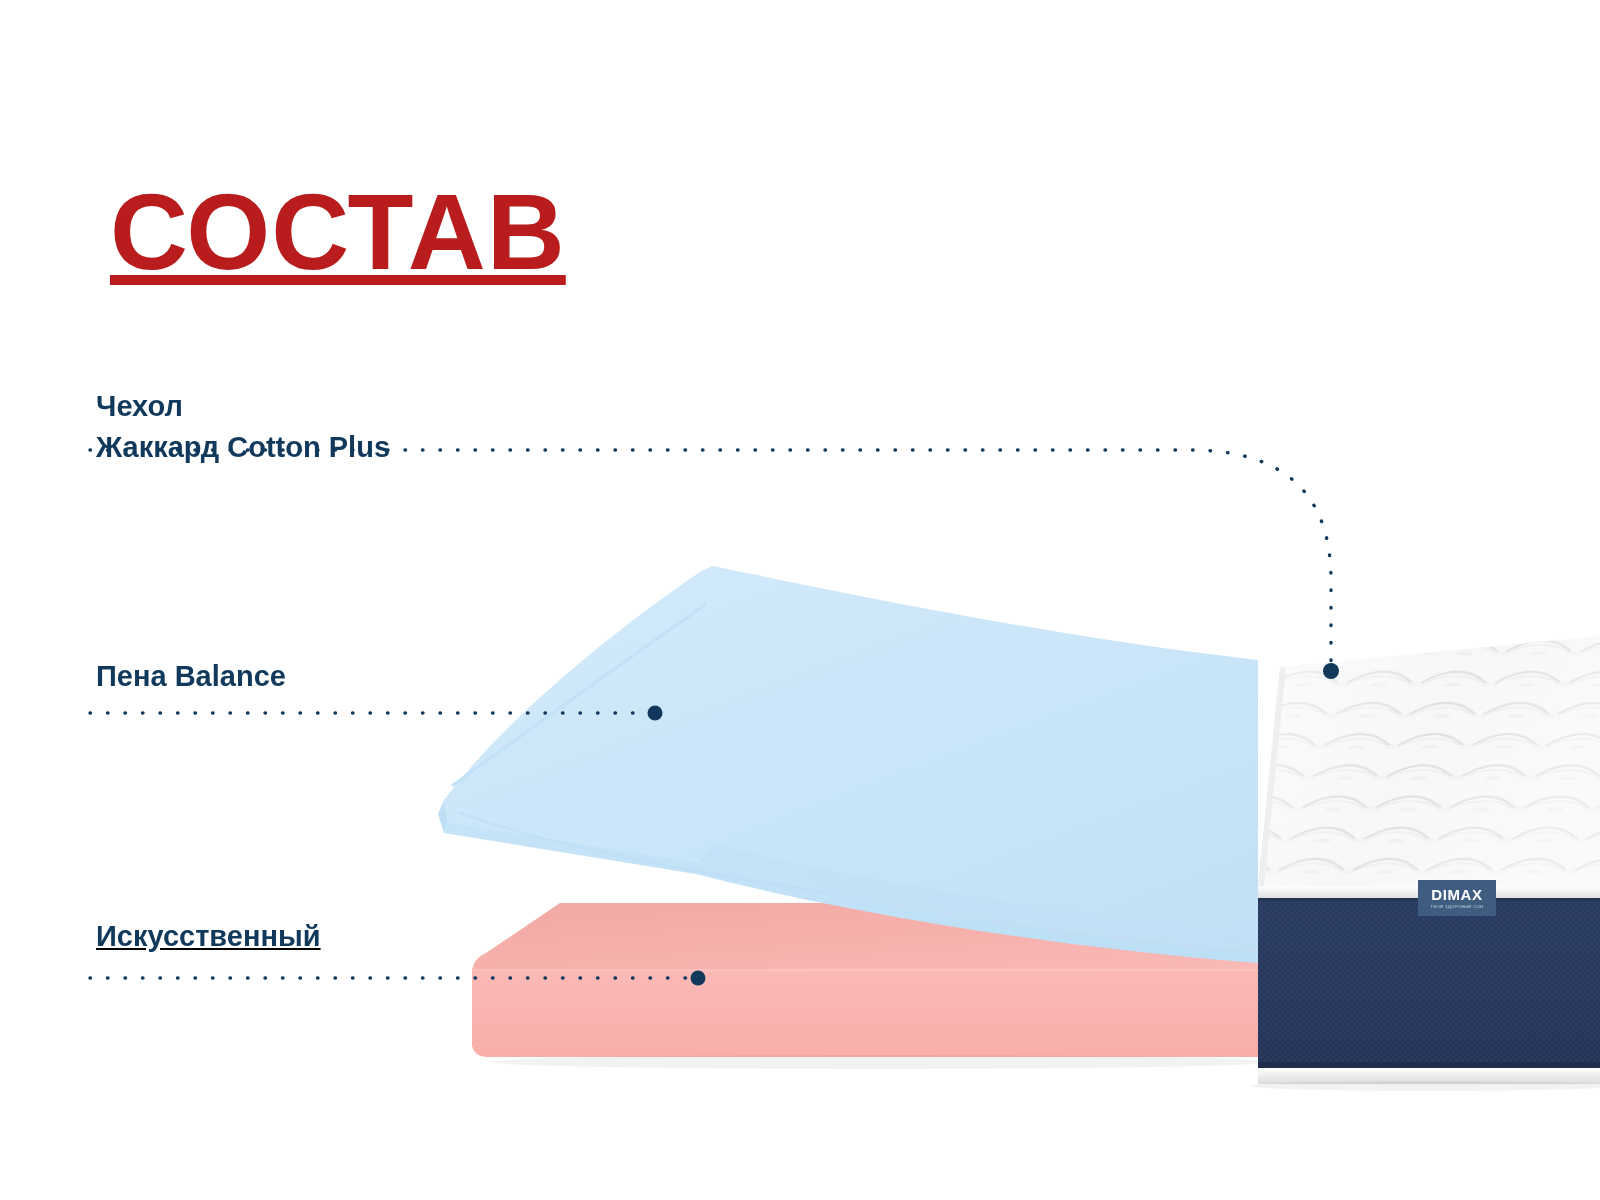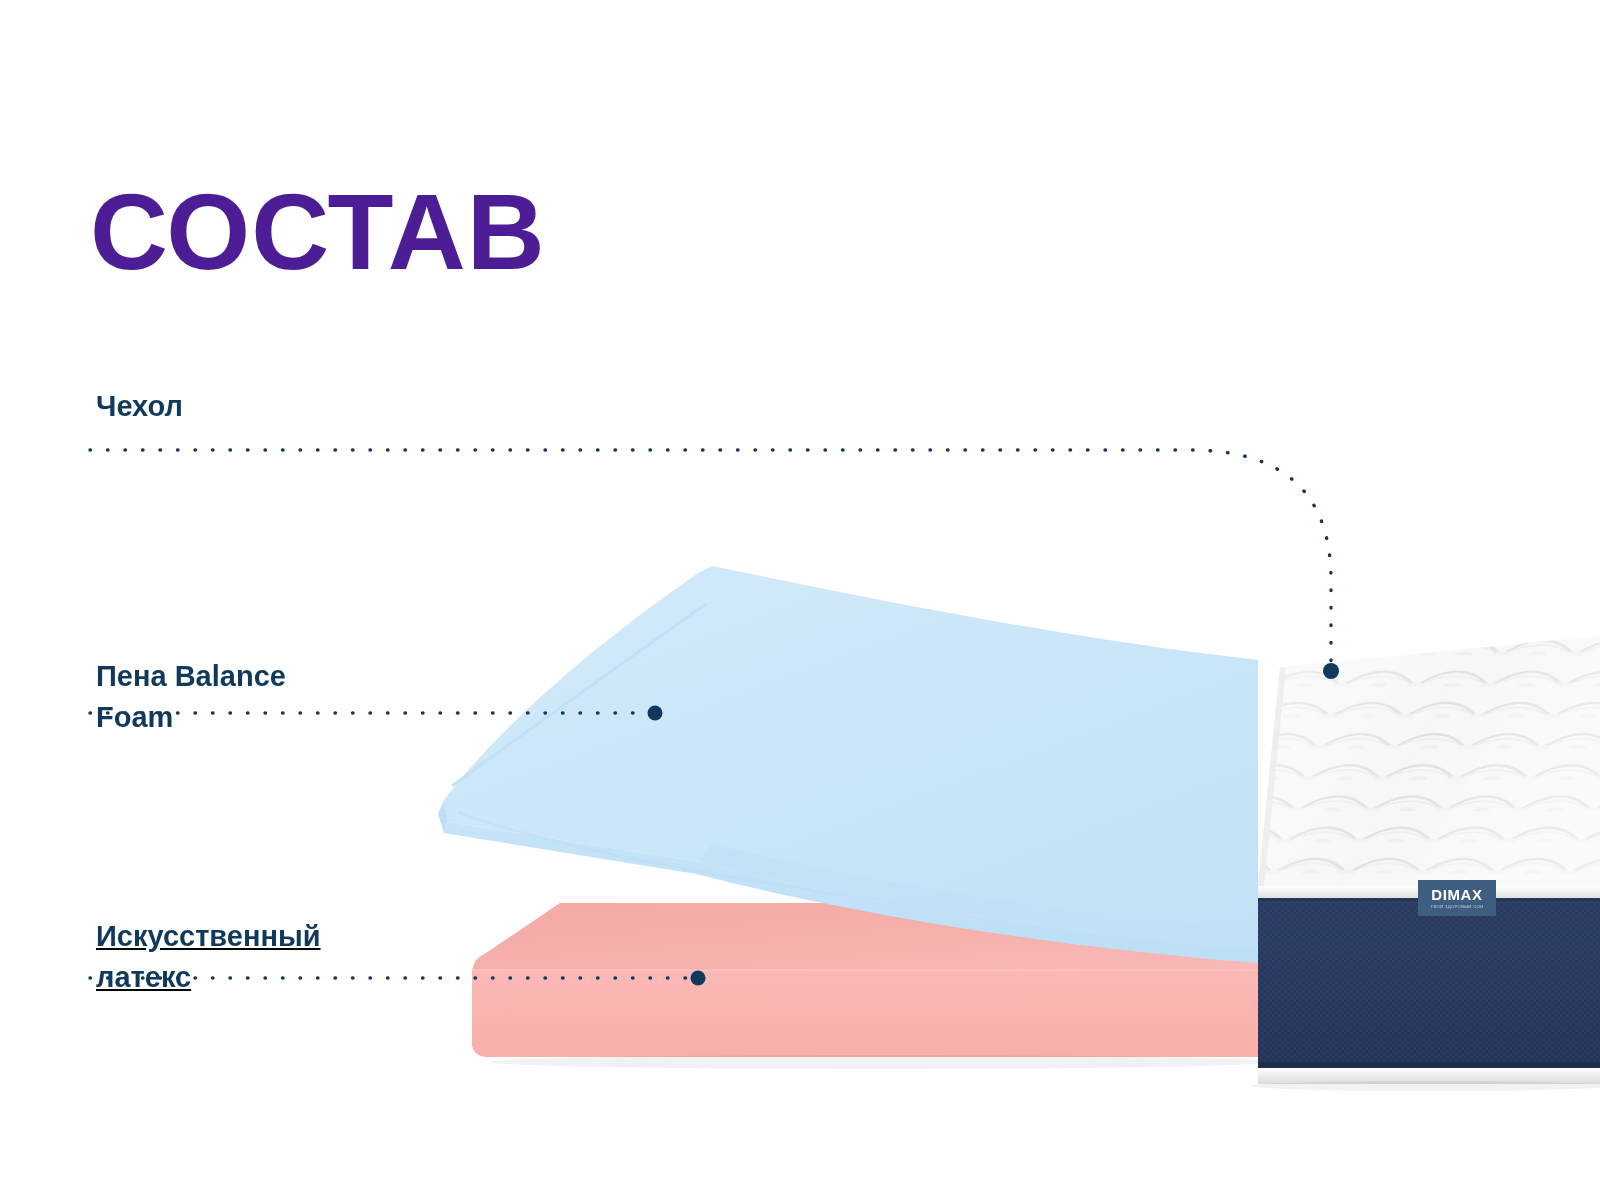--- a/index.html
+++ b/index.html
@@ -3,25 +3,26 @@
 <meta charset="utf-8">
 <style>
   * { margin:0; padding:0; box-sizing:border-box; }
   html,body { width:1600px; height:1200px; background:#ffffff; overflow:hidden; }
   body { font-family:"Liberation Sans", sans-serif; position:relative; }
 
   #stage { position:absolute; inset:0; width:1600px; height:1200px; background:#fff; }
 
   
   .page-title{
-    position:absolute; left:90px; top:178px;
+    position:absolute; left:110px; top:178px;
     font-size:108px; line-height:1.0; font-weight:700;
     letter-spacing:1px;
-    color:#4c1d95;
+    color:#b91c1c;
     white-space:nowrap;
+    text-decoration:underline;
   }
 
   
   .callout{ position:absolute; }
   .callout .ctext{
     font-size:29px; font-weight:700; line-height:1.42;
     color:#10395c; white-space:nowrap;margin-top:28px;
   }
   .callout .ctext .l2{ display:block; }
 
@@ -228,30 +229,29 @@
 
     <path d="M 90 978 L 693 978" fill="none" stroke="#10395c" stroke-width="3.4" stroke-linecap="round" stroke-dasharray="0.5 17"></path>
     <circle cx="698" cy="978" r="7.5" fill="#10395c"></circle>
   </svg>
 
   <div class="page-title">СОСТАВ</div>
 
   <div class="callout" id="callout-cover">
     <div class="ctext">
       <span>Чехол</span>
+      <span class="l2">Жаккард Cotton Plus</span>
     </div>
   </div>
 
   <div class="callout" id="callout-foam">
     <div class="ctext">
       <span>Пена Balance</span>
-      <span class="l2">Foam</span>
     </div>
   </div>
 
   <div class="callout" id="callout-latex">
     <div class="ctext">
       <span>Искусственный</span>
-      <span class="l2">латекс</span>
     </div>
   </div>
 
 </div>
 
 </body></html>

